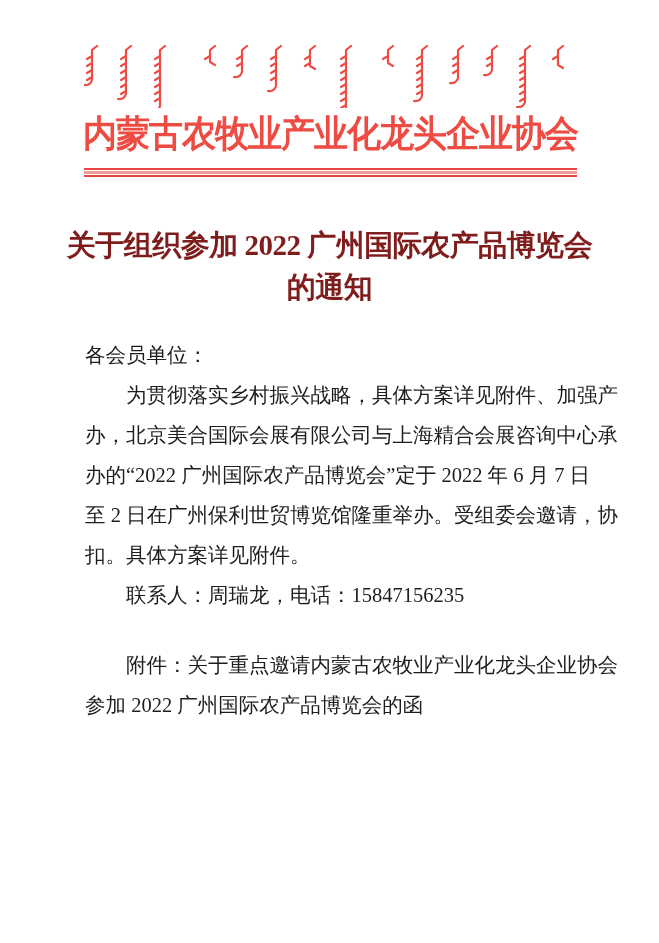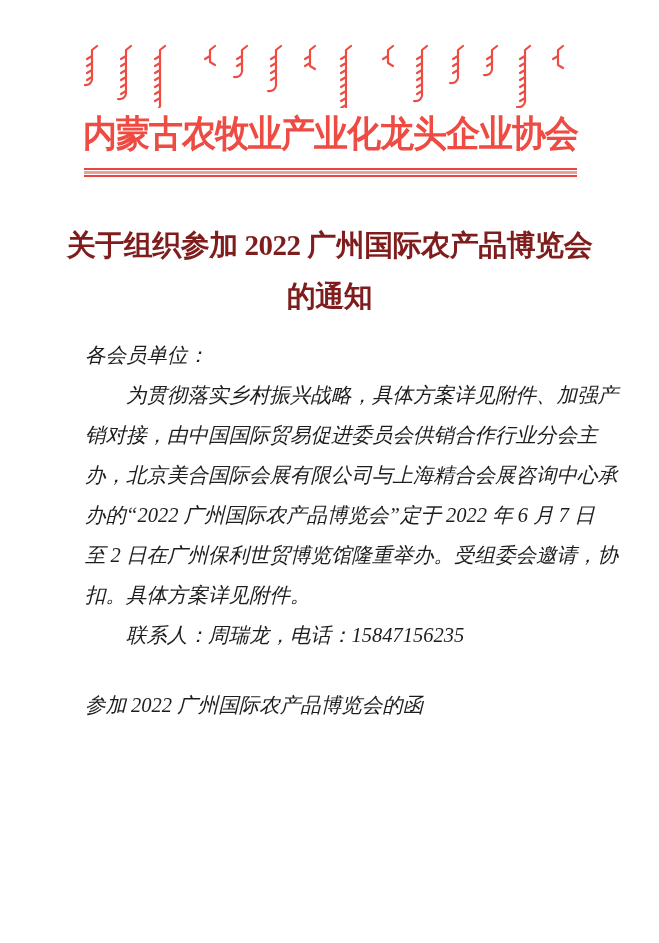--- a/index.html
+++ b/index.html
@@ -22,24 +22,24 @@
       #e8463e 0px,#e8463e 2px,
       #ffffff 2px,#ffffff 3px,
       #f29e98 3px,#f29e98 6px,
       #ffffff 6px,#ffffff 7px,
       #e8463e 7px,#e8463e 9px);
   }
   
   .doc-title{position:absolute;left:0;width:659px;text-align:center;
     font-weight:700;font-size:29px;letter-spacing:-0.5px;color:#7f1d1d;}
   .doc-title.l1{top:226px;}
-  .doc-title.l2{top:277px;}
+  .doc-title.l2{top:268px;}
   
   .body-block{position:absolute;left:85px;top:335px;width:491px;
-    font-size:20.5px;line-height:40px;color:#1d1d1d;font-style:italic;}
+    font-size:20.5px;line-height:40px;color:#1d1d1d;}
   .line{text-align:justify;text-align-last:justify;white-space:nowrap;}
   .line.left{text-align:left;text-align-last:left;}
   .line.indent{padding-left:41px;text-align:right;}
   .spacer{height:30px;}
   
   .sig-org{position:absolute;right:80px;top:838px;font-size:20.5px;color:#1d1d1d;white-space:nowrap;}
   .sig-date{position:absolute;left:356px;top:874px;font-size:20.5px;color:#1d1d1d;white-space:nowrap;}
   
   .seal{position:absolute;left:383px;top:790px;width:143px;height:143px;
     mix-blend-mode:multiply;opacity:0.95;transform:rotate(-10deg);}
@@ -70,27 +70,27 @@
   <div class="org-name">内蒙古农牧业产业化龙头企业协会</div>
 
   <div class="red-rule"></div>
 
   <div class="doc-title l1">关于组织参加 2022 广州国际农产品博览会</div>
   <div class="doc-title l2">的通知</div>
 
   <div class="body-block">
     <div class="line left">各会员单位：</div>
     <div class="line indent">为贯彻落实乡村振兴战略，具体方案详见附件、加强产</div>
-    <div class="line">销对接，由中国国际贸易促进委员会供销合作行业分会主</div>
     <div class="line">办，北京美合国际会展有限公司与上海精合会展咨询中心承</div>
     <div class="line">办的“2022 广州国际农产品博览会”定于 2022 年 6 月 7 日</div>
     <div class="line">至 2 日在广州保利世贸博览馆隆重举办。受组委会邀请，协</div>
     <div class="line left">扣。具体方案详见附件。</div>
     <div class="line left indent">联系人：周瑞龙，电话：15847156235</div>
     <div class="spacer"></div>
+    <div class="line indent">附件：关于重点邀请内蒙古农牧业产业化龙头企业协会</div>
     <div class="line left">参加 2022 广州国际农产品博览会的函</div>
   </div>
 
   <div class="sig-org">内蒙古农牧业产业化龙头企业协会</div>
   <div class="sig-date">2022 年 1 月 17 日</div>
 
   <svg class="seal" id="seal-svg" viewBox="0 0 200 200">
       <circle cx="100" cy="100" r="93" fill="none" stroke="#df2b1f" stroke-width="7"></circle>
       <polygon points="100.0,67.0 107.6,89.5 131.4,89.8 112.4,104.0 119.4,126.7 100.0,113.0 80.6,126.7 87.6,104.0 68.6,89.8 92.4,89.5" fill="#df2b1f"></polygon>
       <text x="100" y="36" text-anchor="middle" font-size="20" font-weight="700" fill="#df2b1f" transform="rotate(-34 100 100)">内</text>

